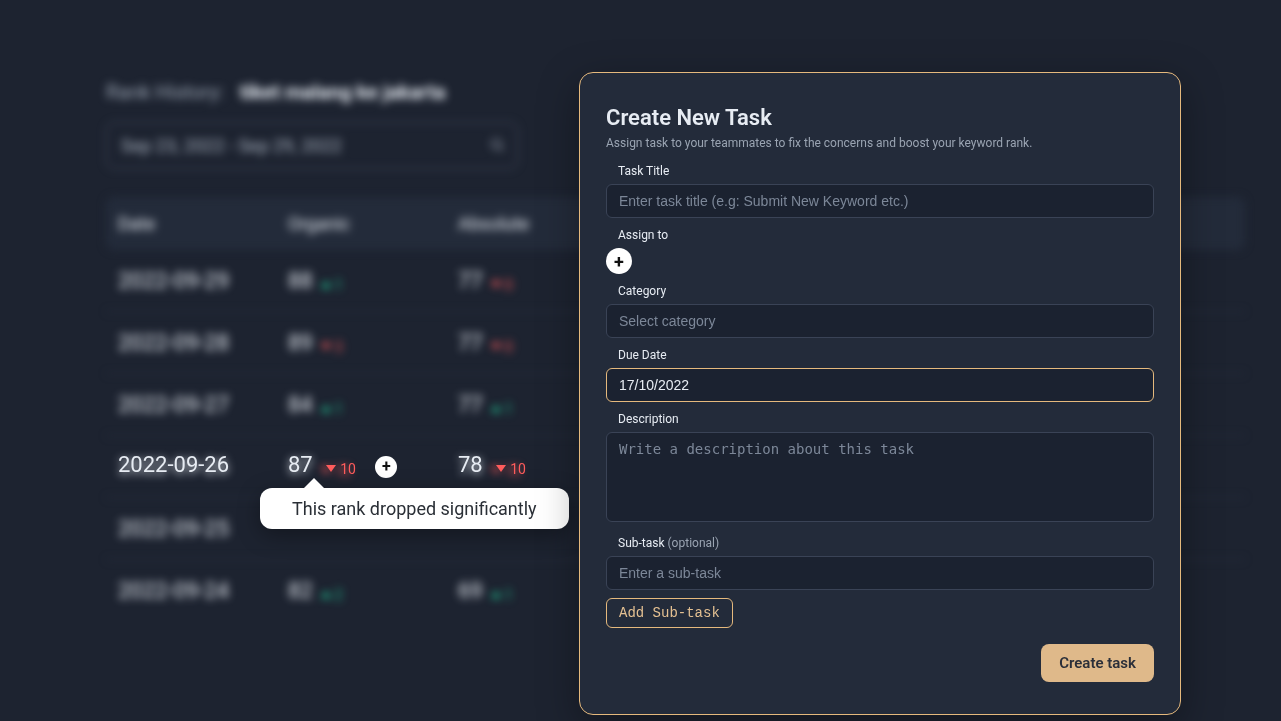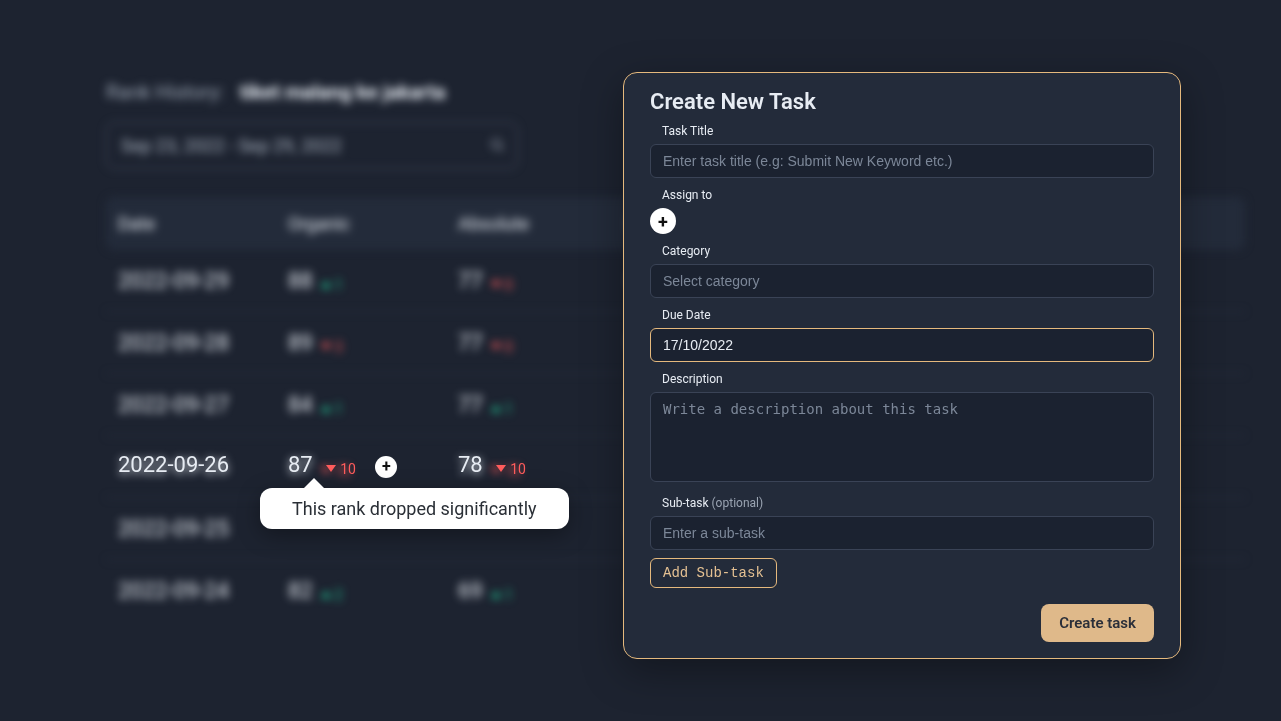--- a/index.html
+++ b/index.html
@@ -138,25 +138,25 @@
     padding: 10px 32px;
     border-radius: 12px;
     font-size: 18px;
     box-shadow: 0 6px 22px rgba(0,0,0,.35);
   }
 
   
   .panel {
     position: absolute;
     top: 72px; right: 100px;
-    width: 558px;
+    width: 602px;
     border: 1px solid var(--panel-border);
     background: var(--panel);
     border-radius: 14px;
-    padding: 16px 26px;
+    padding: 32px 26px;
     z-index: 5;
     box-shadow: 0 12px 40px rgba(0,0,0,.35);
   }
   .panel h2 { margin: 0 0 6px 0; font-size: 22px; font-weight: 600; }
   .panel .sub { font-size: 12px; color: var(--muted); margin-bottom: 14px; }
   .field-label { font-size: 12px; color: var(--text); margin: 10px 12px 6px; }
   .field-label .opt { color: var(--muted); font-weight: 400; text-align: right; }
 
   .input, .textarea {
     width: 100%; background: var(--input-bg); border: 1px solid var(--input-border);
@@ -316,20 +316,21 @@
     </div>
   </div>
 
   <div class="tooltip-wrap">
     <span class="tooltip-arrow"></span>
     <div class="tooltip">This rank dropped significantly</div>
   </div>
 
   <div class="panel">
     <h2>Create New Task</h2>
+    <div class="sub">Assign task to your teammates to fix the concerns and boost your keyword rank.</div>
 
     <div class="field-label">Task Title</div>
     <input class="input" placeholder="Enter task title (e.g: Submit New Keyword etc.)" style="">
 
     <div class="field-label">Assign to</div>
     <span class="assign-plus">+</span>
 
     <div class="field-label">Category</div>
     <input class="input" placeholder="Select category" style="">
 

